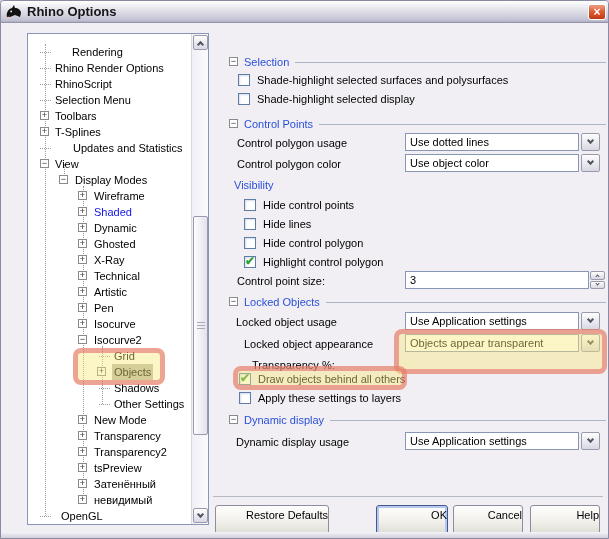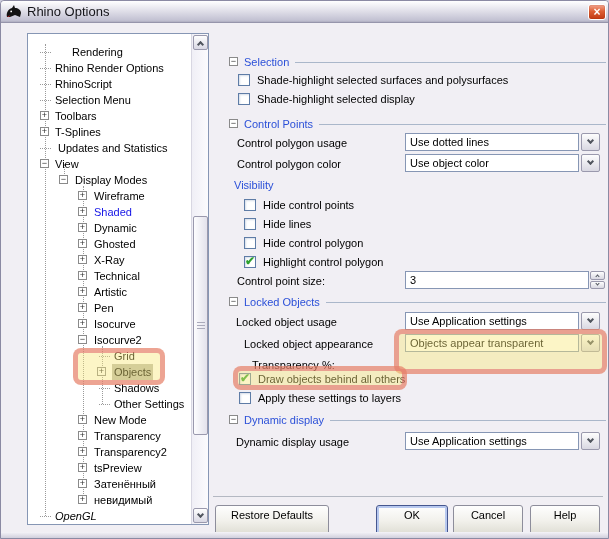--- a/index.html
+++ b/index.html
@@ -4,21 +4,21 @@
 <style>
   html,body{margin:0;padding:0;background:#cfcede;font-family:"Liberation Sans",sans-serif;}
   *{box-sizing:border-box;}
   .window{position:relative;width:609px;height:539px;background:#f1eff4;border:1px solid #8b8aa3;
           border-radius:4px 4px 0 0;overflow:hidden;font-size:11px;color:#000;}
   
   .titlebar{position:absolute;left:0;top:0;width:609px;height:22px;
             background:linear-gradient(#ffffff,#e2e1ea 45%,#c2c1d2 92%,#aeadbf);
             border-bottom:1px solid #9695ab;border-radius:3px 3px 0 0;display:flex;align-items:center;}
   .title-icon{margin:0 5px 0 5px;width:16px;height:16px;}
-  .title-text{font-size:13px;font-weight:normal;color:#15151a;}
+  .title-text{font-size:13px;font-weight:bold;color:#15151a;}
   .close-btn{position:absolute;right:4px;top:3px;width:18px;height:16px;border:1px solid #ffffff;
              border-radius:3px;background:linear-gradient(#f2a38d,#dd5f34 45%,#c23a14);
              color:#fff;font-size:12px;font-weight:bold;text-align:center;line-height:14px;
              box-shadow:inset 0 0 1px #7e1f04;cursor:pointer;}
   
   .tree{position:absolute;left:26px;top:32px;width:182px;height:492px;background:#fff;
         border:1px solid #8696b4;}
   .trow{position:absolute;left:0;height:16px;width:160px;}
   .tlabel{position:absolute;top:0;line-height:16px;white-space:nowrap;padding:0 2px;}
   .tlabel.blue{color:#1414e6;}
@@ -56,21 +56,21 @@
   .sbtns{width:15px;display:flex;flex-direction:column;gap:1px;}
   .sb{flex:1;border:1px solid #9a99ad;border-radius:2px;background:linear-gradient(#fdfdfd,#d9d8e2);
       display:flex;align-items:center;justify-content:center;cursor:pointer;}
   .chev{width:5px;height:5px;border-right:2px solid #50555e;border-bottom:2px solid #50555e;display:inline-block;}
   .chev.down{transform:rotate(45deg);margin-top:-3px;}
   .chev.up{transform:rotate(-135deg);margin-top:3px;}
   .chev.small{width:3px;height:3px;border-width:1.5px;}
   
   .hsep{position:absolute;left:212px;top:495px;width:390px;height:1px;background:#b4b8c2;}
   .btn{position:absolute;top:504px;height:31px;border:1px solid #8d8d9b;border-radius:3px;
-       background:linear-gradient(#fefefe,#f2f1ec 50%,#dddcd2);text-align:center;line-height:19px;cursor:pointer;}
+       background:linear-gradient(#fefefe,#f2f1ec 50%,#dddcd2);text-align:right;line-height:19px;cursor:pointer;}
   .btn.default{border-color:#46578f;box-shadow:inset 0 0 0 2px #b7c8ef;}
   .bottom-edge{position:absolute;left:0;top:531px;width:609px;height:8px;
                background:linear-gradient(#f4f3f8,#c5c4d4);}
   
   .hl{position:absolute;border:5px solid var(--ann-border);background:var(--ann-fill);
       border-radius:8px;pointer-events:none;z-index:50;}
 </style>
 </head>
 <body>
 
@@ -111,21 +111,21 @@
         <div class="trow" style="top: 74px;">
           <span class="tbox" style="left: 12px;">+</span>
           <span class="tlabel" style="left: 25px;">Toolbars</span>
         </div>
         <div class="trow" style="top: 90px;">
           <span class="tbox" style="left: 12px;">+</span>
           <span class="tlabel" style="left: 25px;">T-Splines</span>
         </div>
         <div class="trow" style="top: 106px;">
           <span class="tstub" style="left: 12px;"></span>
-          <span class="tlabel" style="left: 28px;">Updates and Statistics</span>
+          <span class="tlabel" style="left: 43px;">Updates and Statistics</span>
         </div>
         <div class="trow" style="top: 122px;">
           <span class="tbox" style="left: 12px;">−</span>
           <span class="tlabel" style="left: 25px;">View</span>
         </div>
         <div class="trow" style="top: 138px;">
           <span class="tbox" style="left: 31px;">−</span>
           <span class="tlabel" style="left: 45px;">Display Modes</span>
         </div>
         <div class="trow" style="top: 154px;">
@@ -203,21 +203,21 @@
         <div class="trow" style="top: 442px;">
           <span class="tbox" style="left: 50px;">+</span>
           <span class="tlabel" style="left: 64px;">Затенённый</span>
         </div>
         <div class="trow" style="top: 458px;">
           <span class="tbox" style="left: 50px;">+</span>
           <span class="tlabel" style="left: 64px;">невидимый</span>
         </div>
         <div class="trow" style="top: 474px;">
           <span class="tstub" style="left: 12px;"></span>
-          <span class="tlabel" style="left: 25px; font-style: italic;">OpenGL</span>
+          <span class="tlabel" style="left: 31px;">OpenGL</span>
         </div>
       </div>
     <div class="sbar">
       <div class="sbtn" style="top:1px;">
           <i class="chev up"></i>
         </div>
       <div class="sthumb" style="top:182px;height:219px;">
         <div class="sgrip"></div>
       </div>
       <div class="sbtn" style="bottom:1px;">

